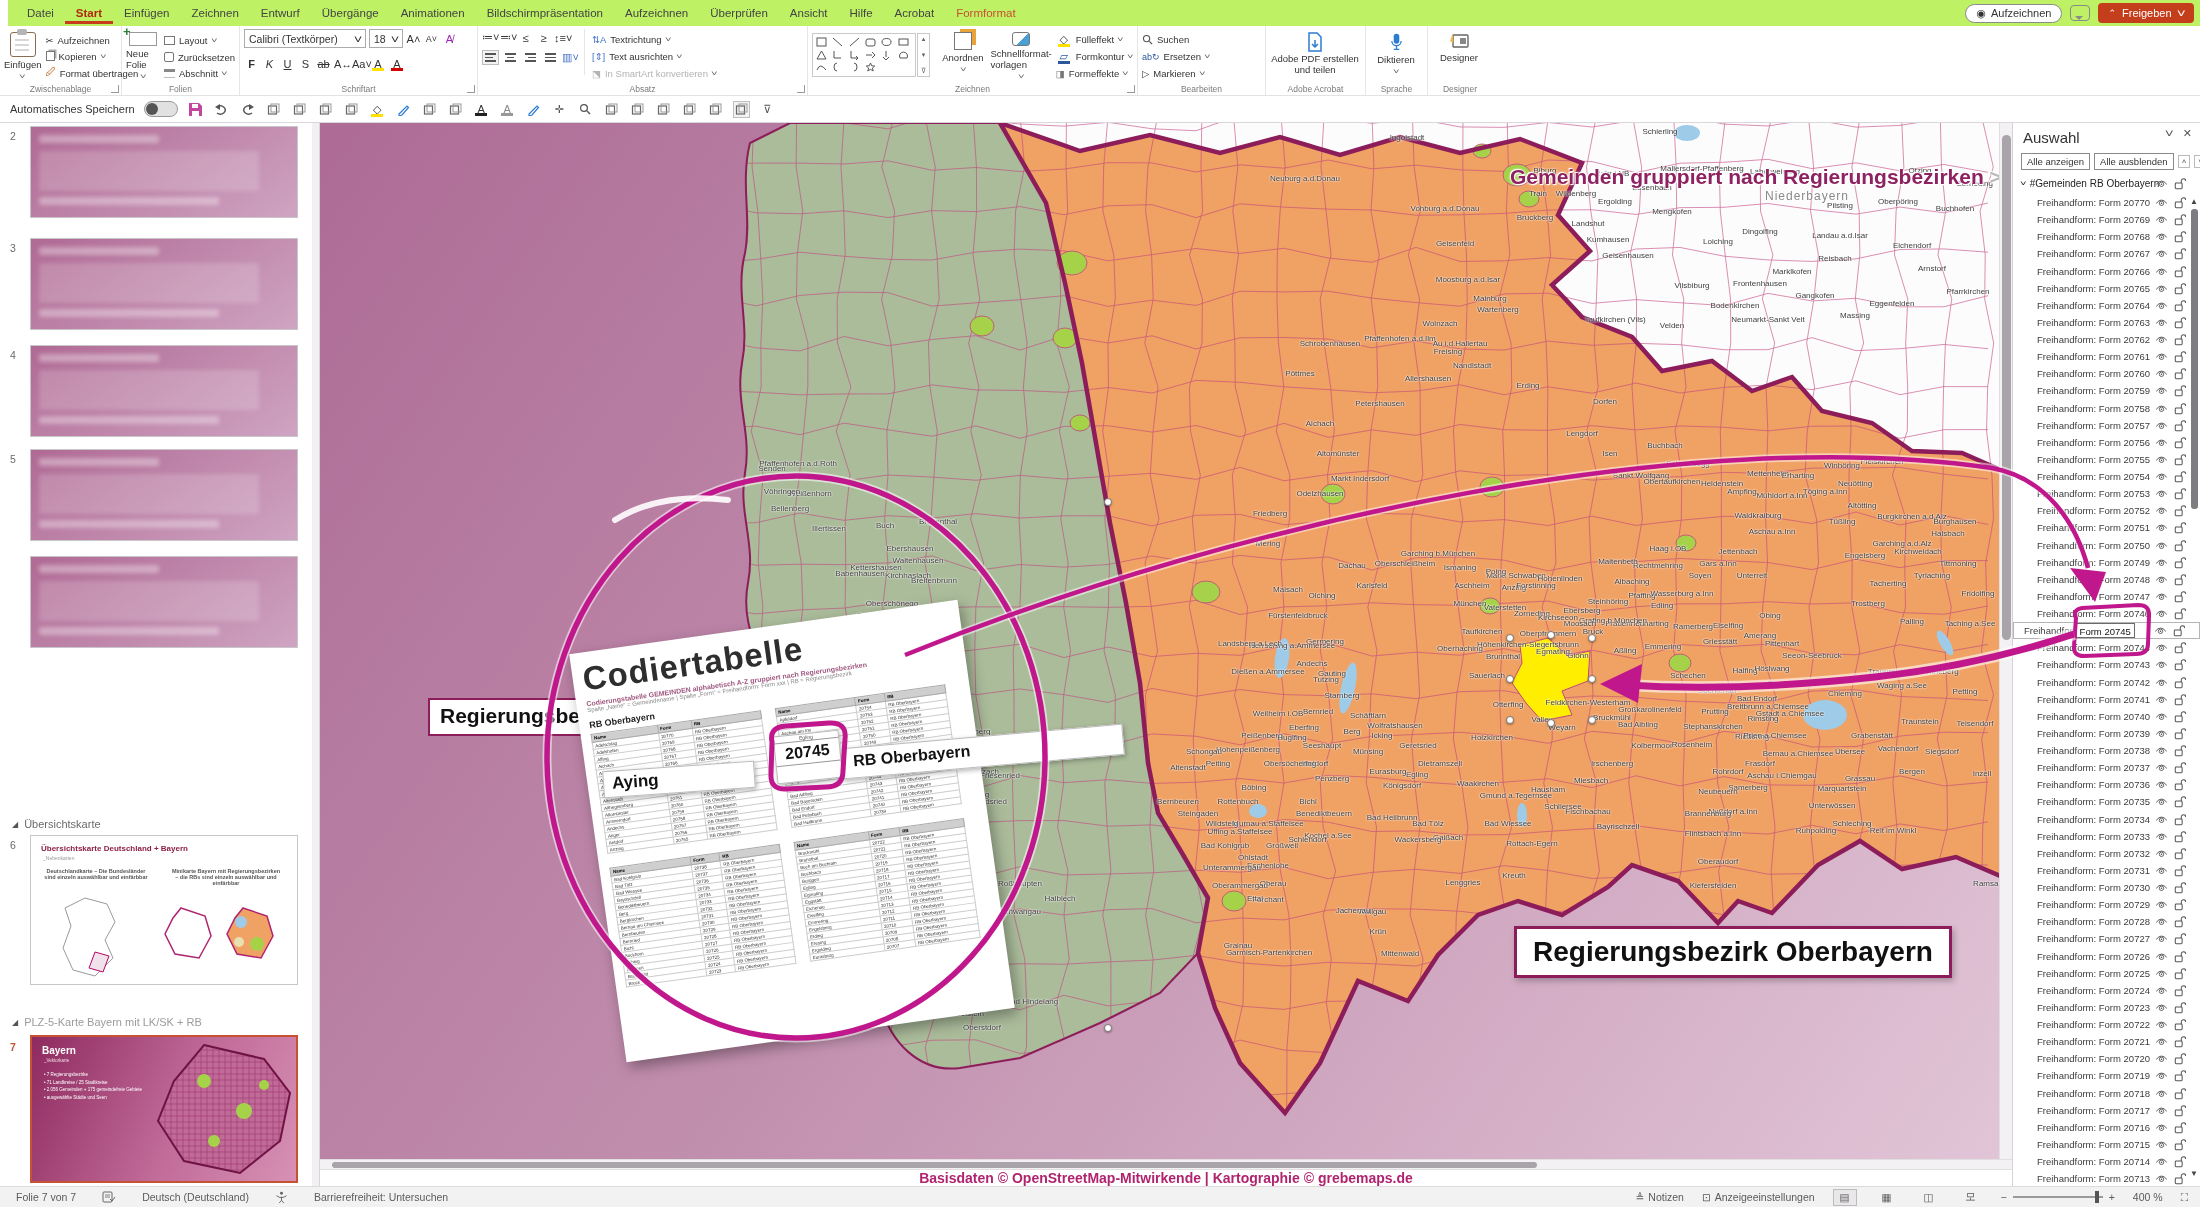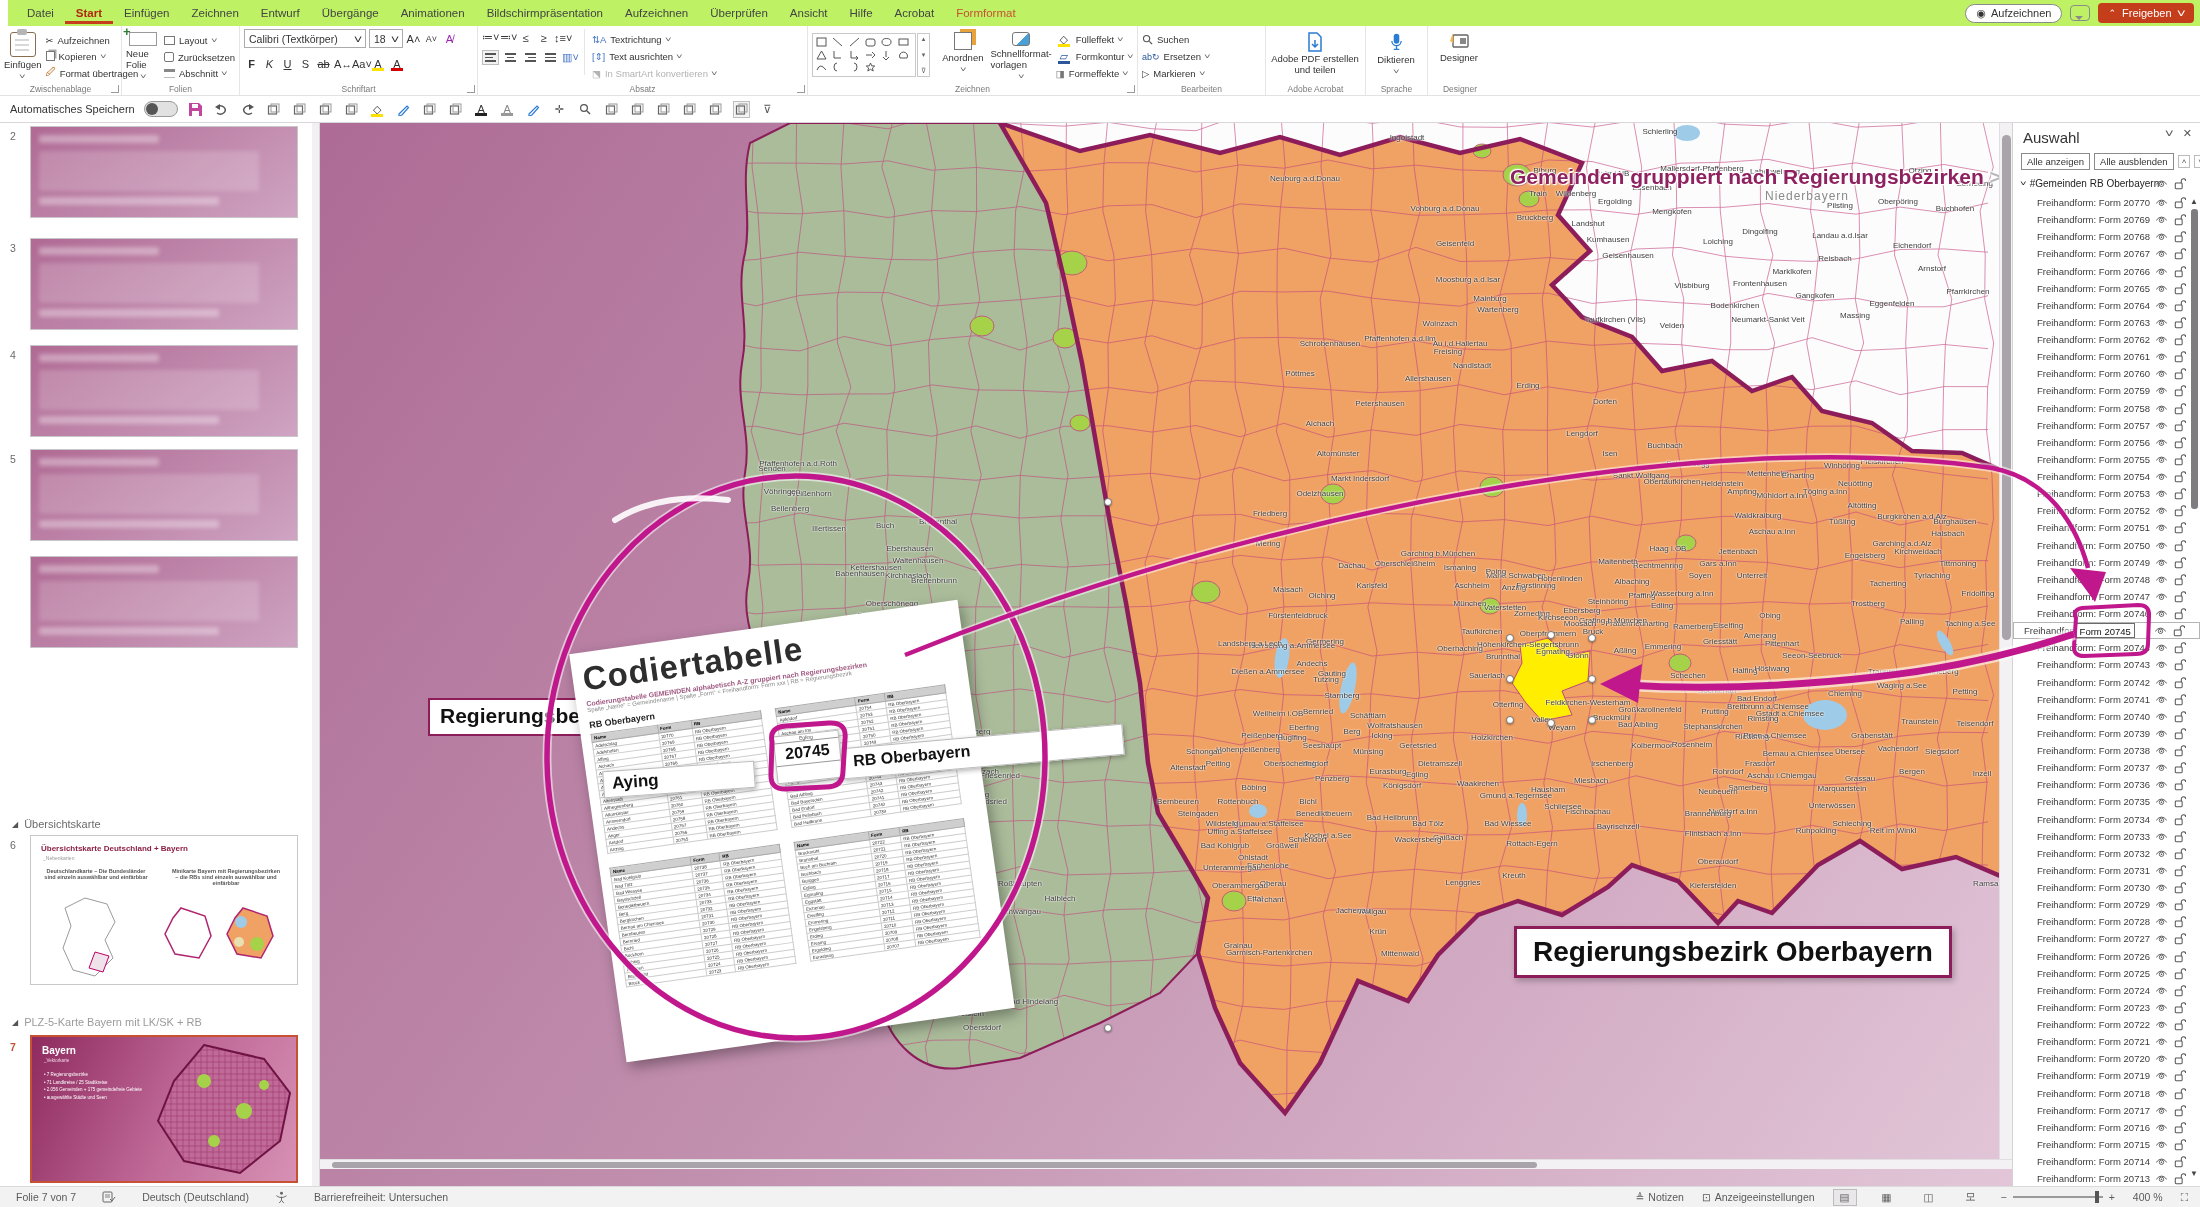--- a/index.html
+++ b/index.html
@@ -1401,20 +1401,21 @@
     </div>
   <div class="handle" style="left:788px;top:379px;"></div>
   <div class="handle" style="left:788px;top:905px;"></div>
 
   <div id="vsb">
       <div class="th"></div>
     </div>
   <div id="hsb">
       <div class="th"></div>
     </div>
+  <div id="attrib">Basisdaten © OpenStreetMap-Mitwirkende | Kartographie © grebemaps.de</div>
 </div>
 
 <div id="pane">
   <h2>Auswahl</h2>
   <div id="panehead">
     <span class="chev">˅</span>
     <span>✕</span>
   </div>
   <div id="panebtns">
     <span class="pbtn">Alle anzeigen</span>

